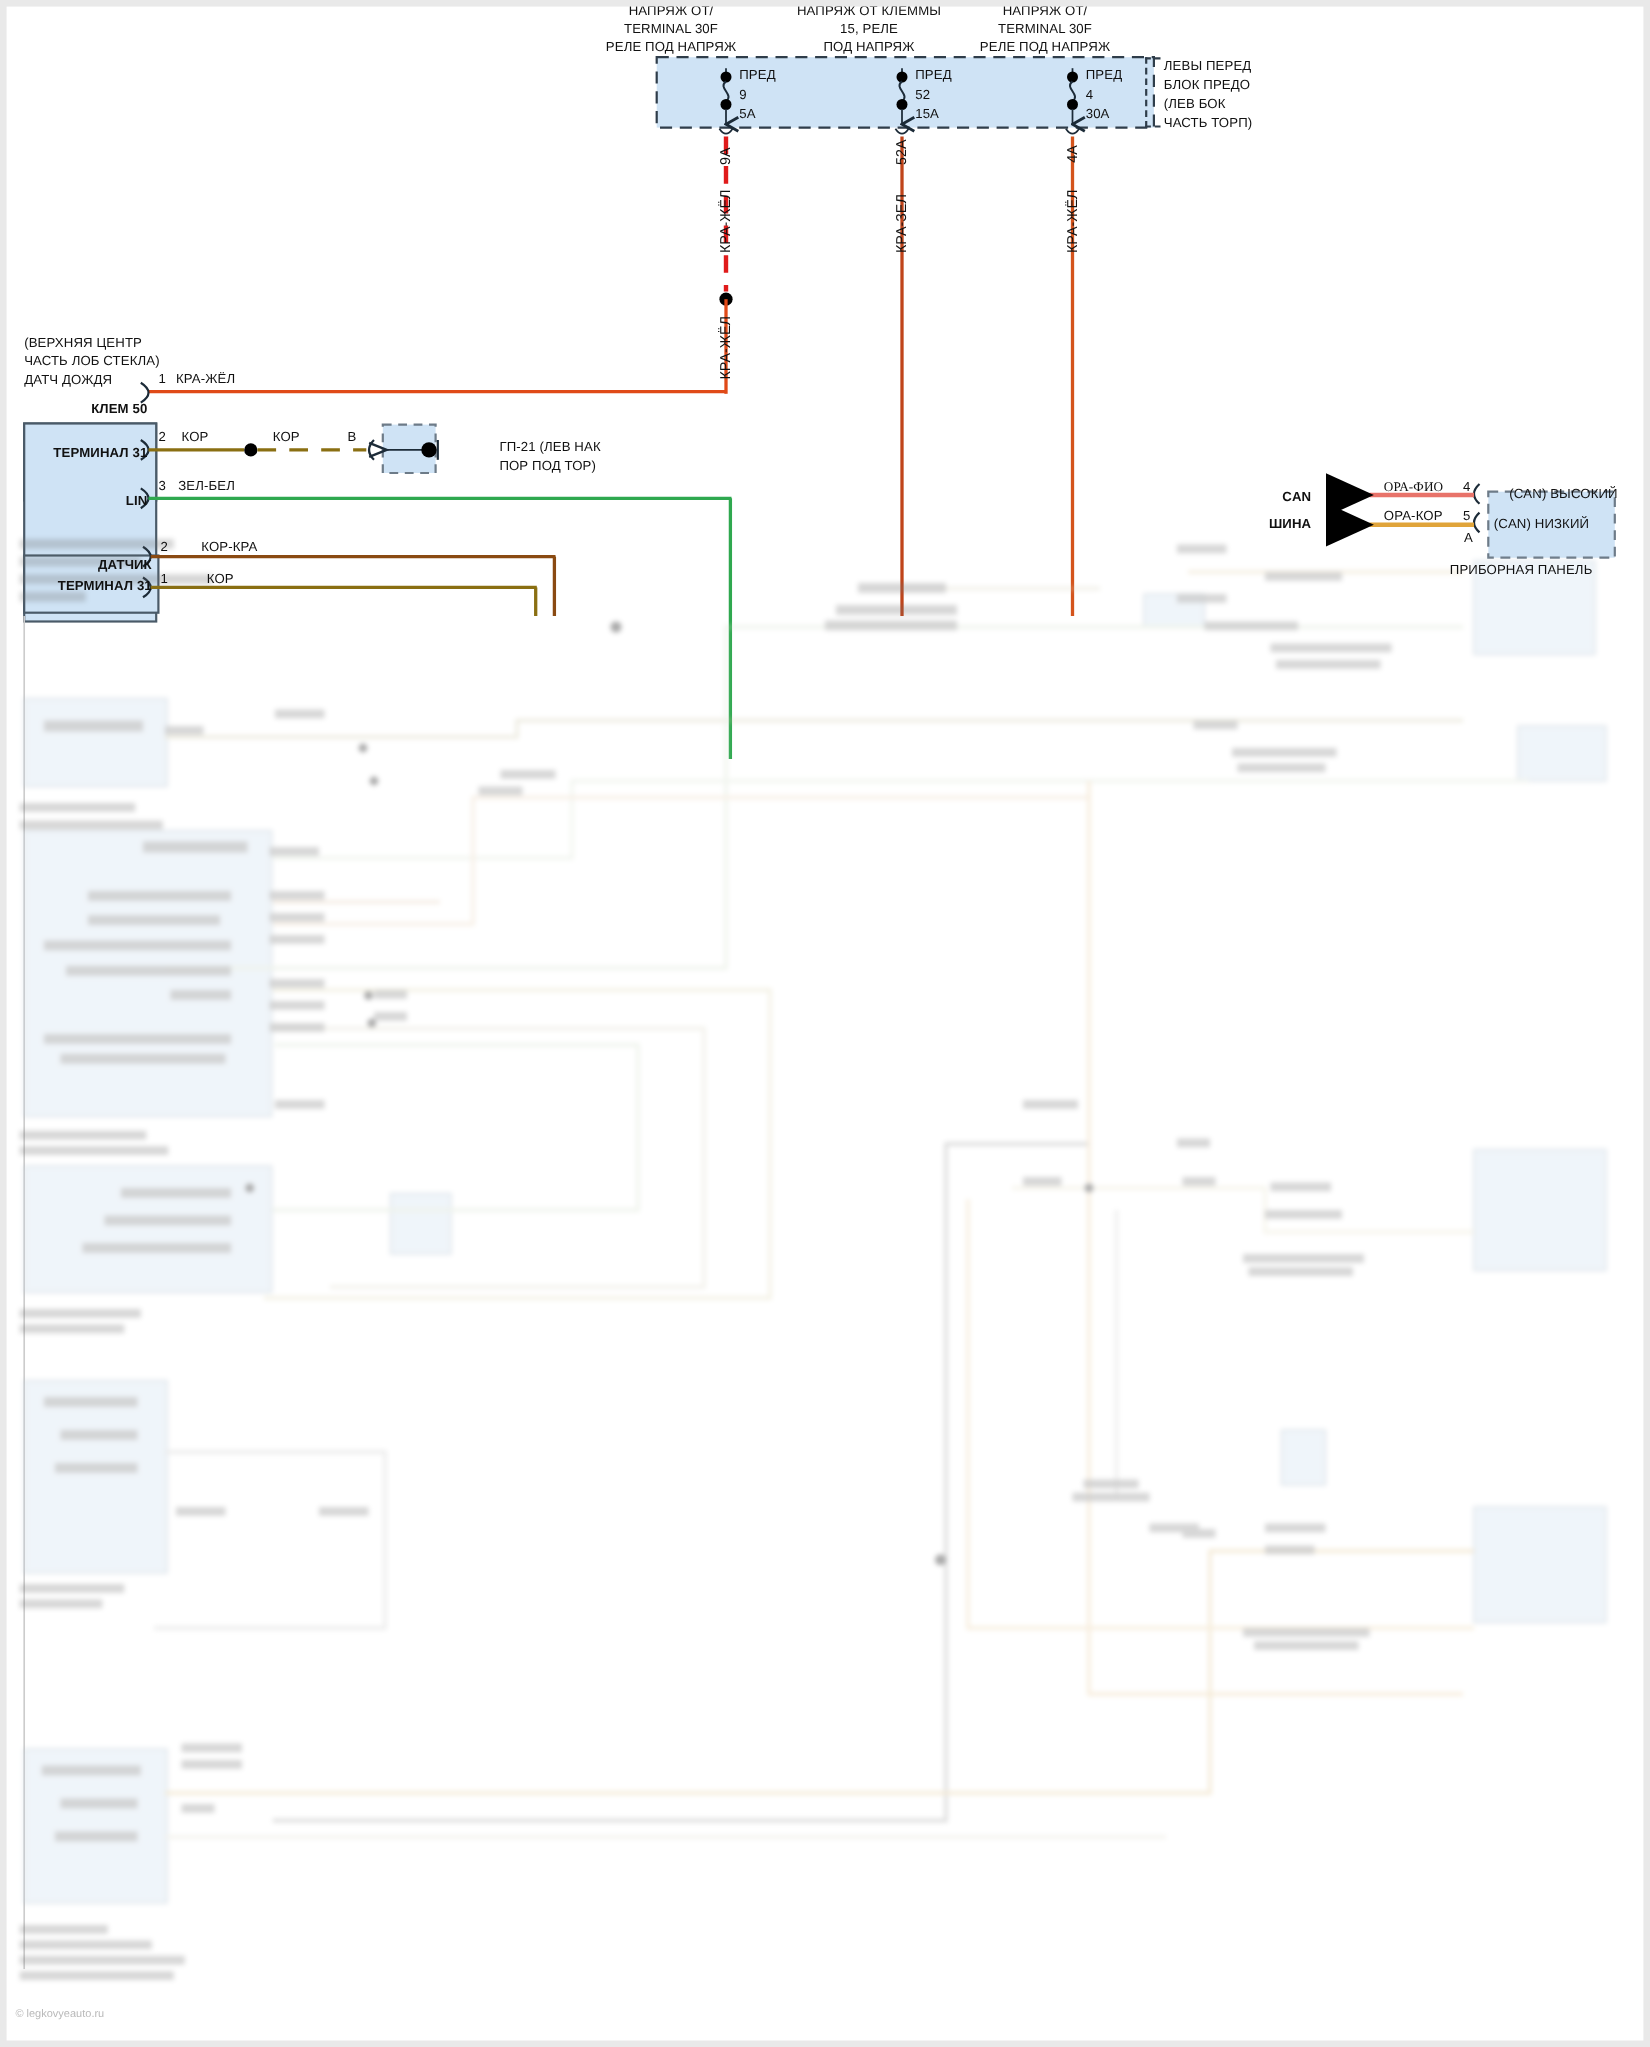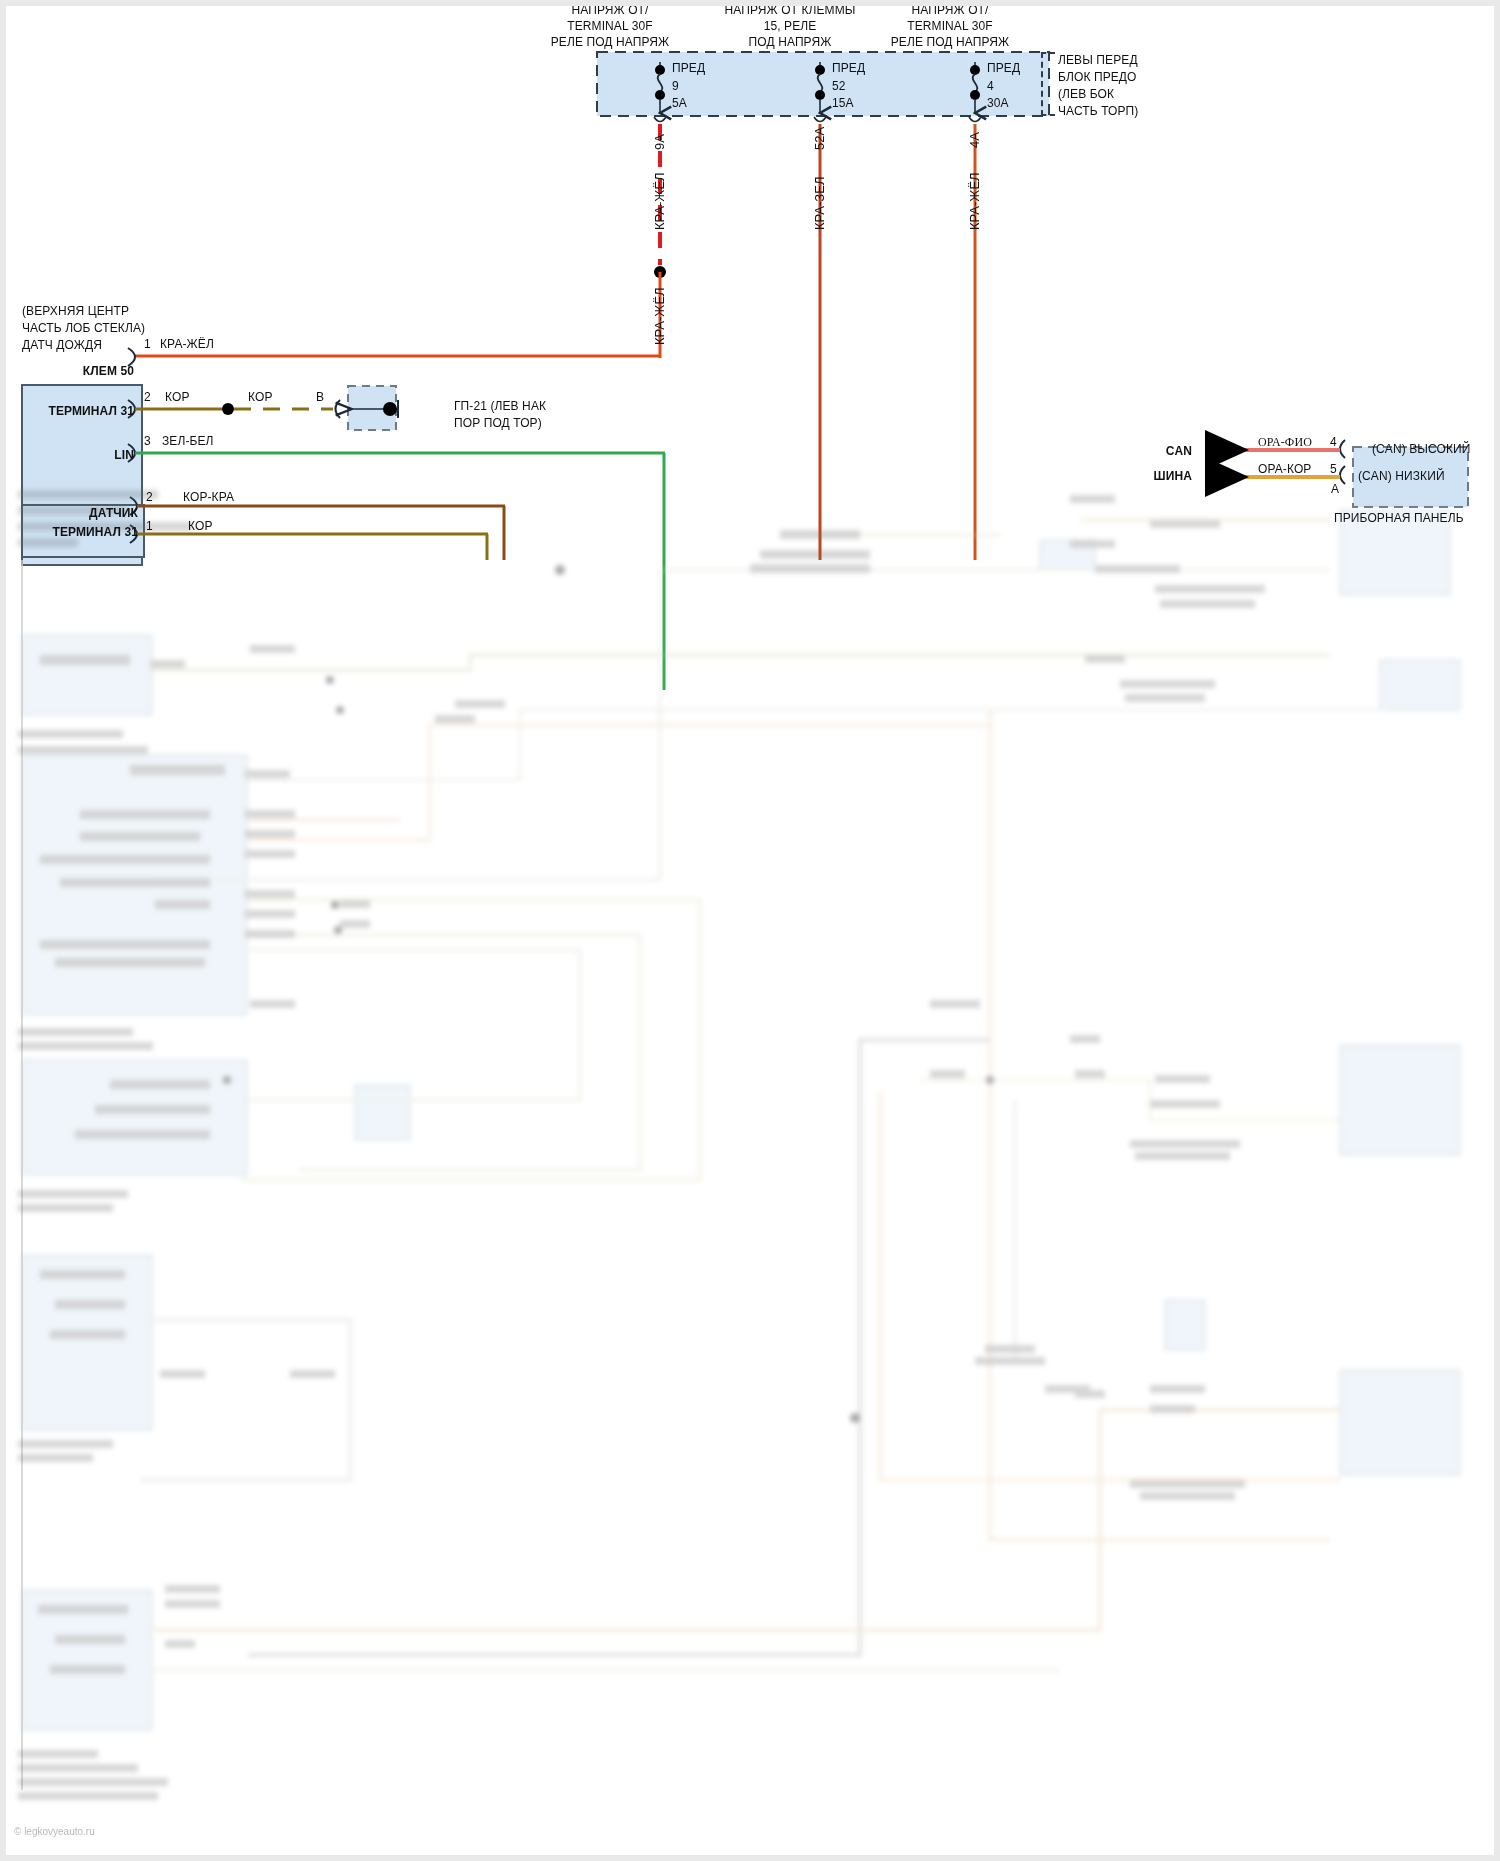--- a/index.html
+++ b/index.html
@@ -307,18 +307,18 @@
   <div class="lbl r b" style="left:1140px;top:468px;width:52px;"><span>ШИНА</span></div>
 
   <div class="lbl" style="left:1258px;top:434px;font-family:Liberation Serif, serif;"><span>ОРА-ФИО</span></div>
   <div class="lbl" style="left:1258px;top:461px;text-align:center;"><span>ОРА-КОР</span></div>
   <div class="lbl" style="left:1330px;top:434px;"><span>4</span></div>
   <div class="lbl" style="left:1330px;top:461px;"><span>5</span></div>
   <div class="lbl" style="left:1331px;top:481px;"><span>A</span></div>
 
   <div class="lbl" style="left:1358px;top:441px;margin-left:14px;"><span>(CAN) ВЫСОКИЙ</span></div>
   <div class="lbl" style="left:1358px;top:468px;"><span>(CAN) НИЗКИЙ</span></div>
-  <div class="lbl" style="left:1318px;top:510px;margin-left:16px;"><span>ПРИБОРНАЯ ПАНЕЛЬ</span></div>
+  <div class="lbl" style="left:1318px;top:510px;"><span>ПРИБОРНАЯ ПАНЕЛЬ</span></div>
 
   <div class="watermark">© legkovyeauto.ru</div>
 
   <div class="frame"></div>
 </div>
 
 </body></html>

